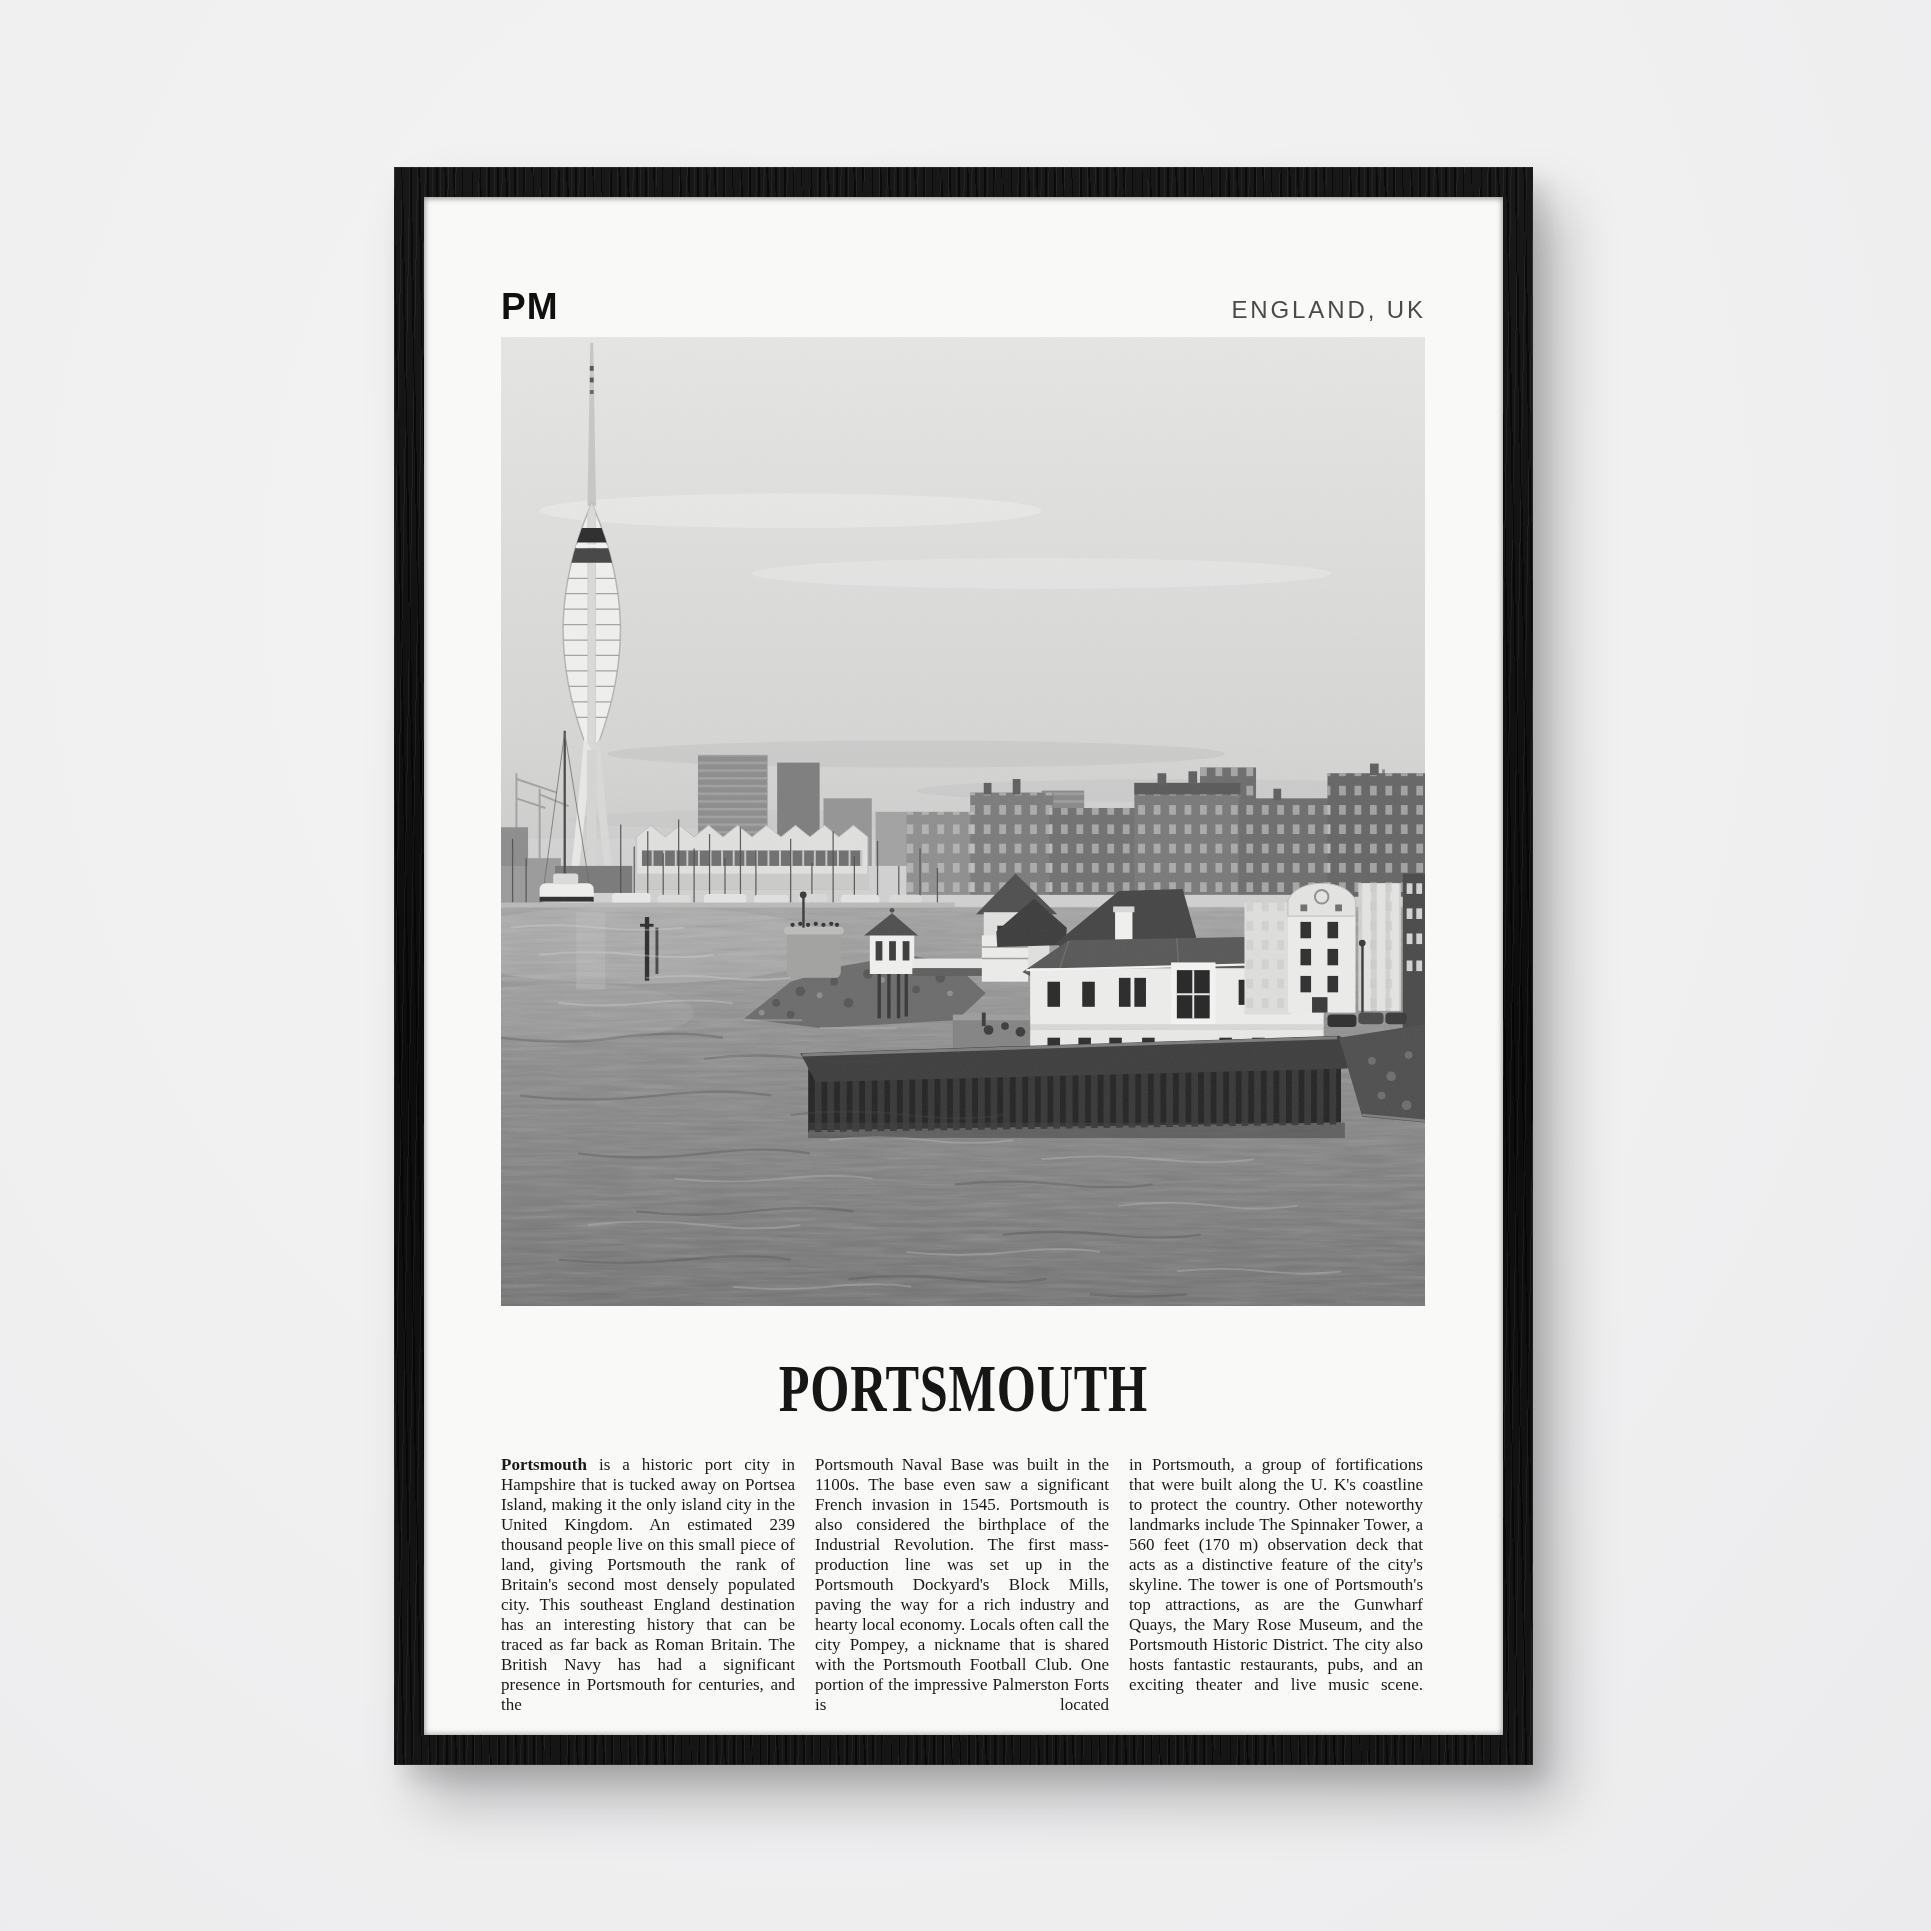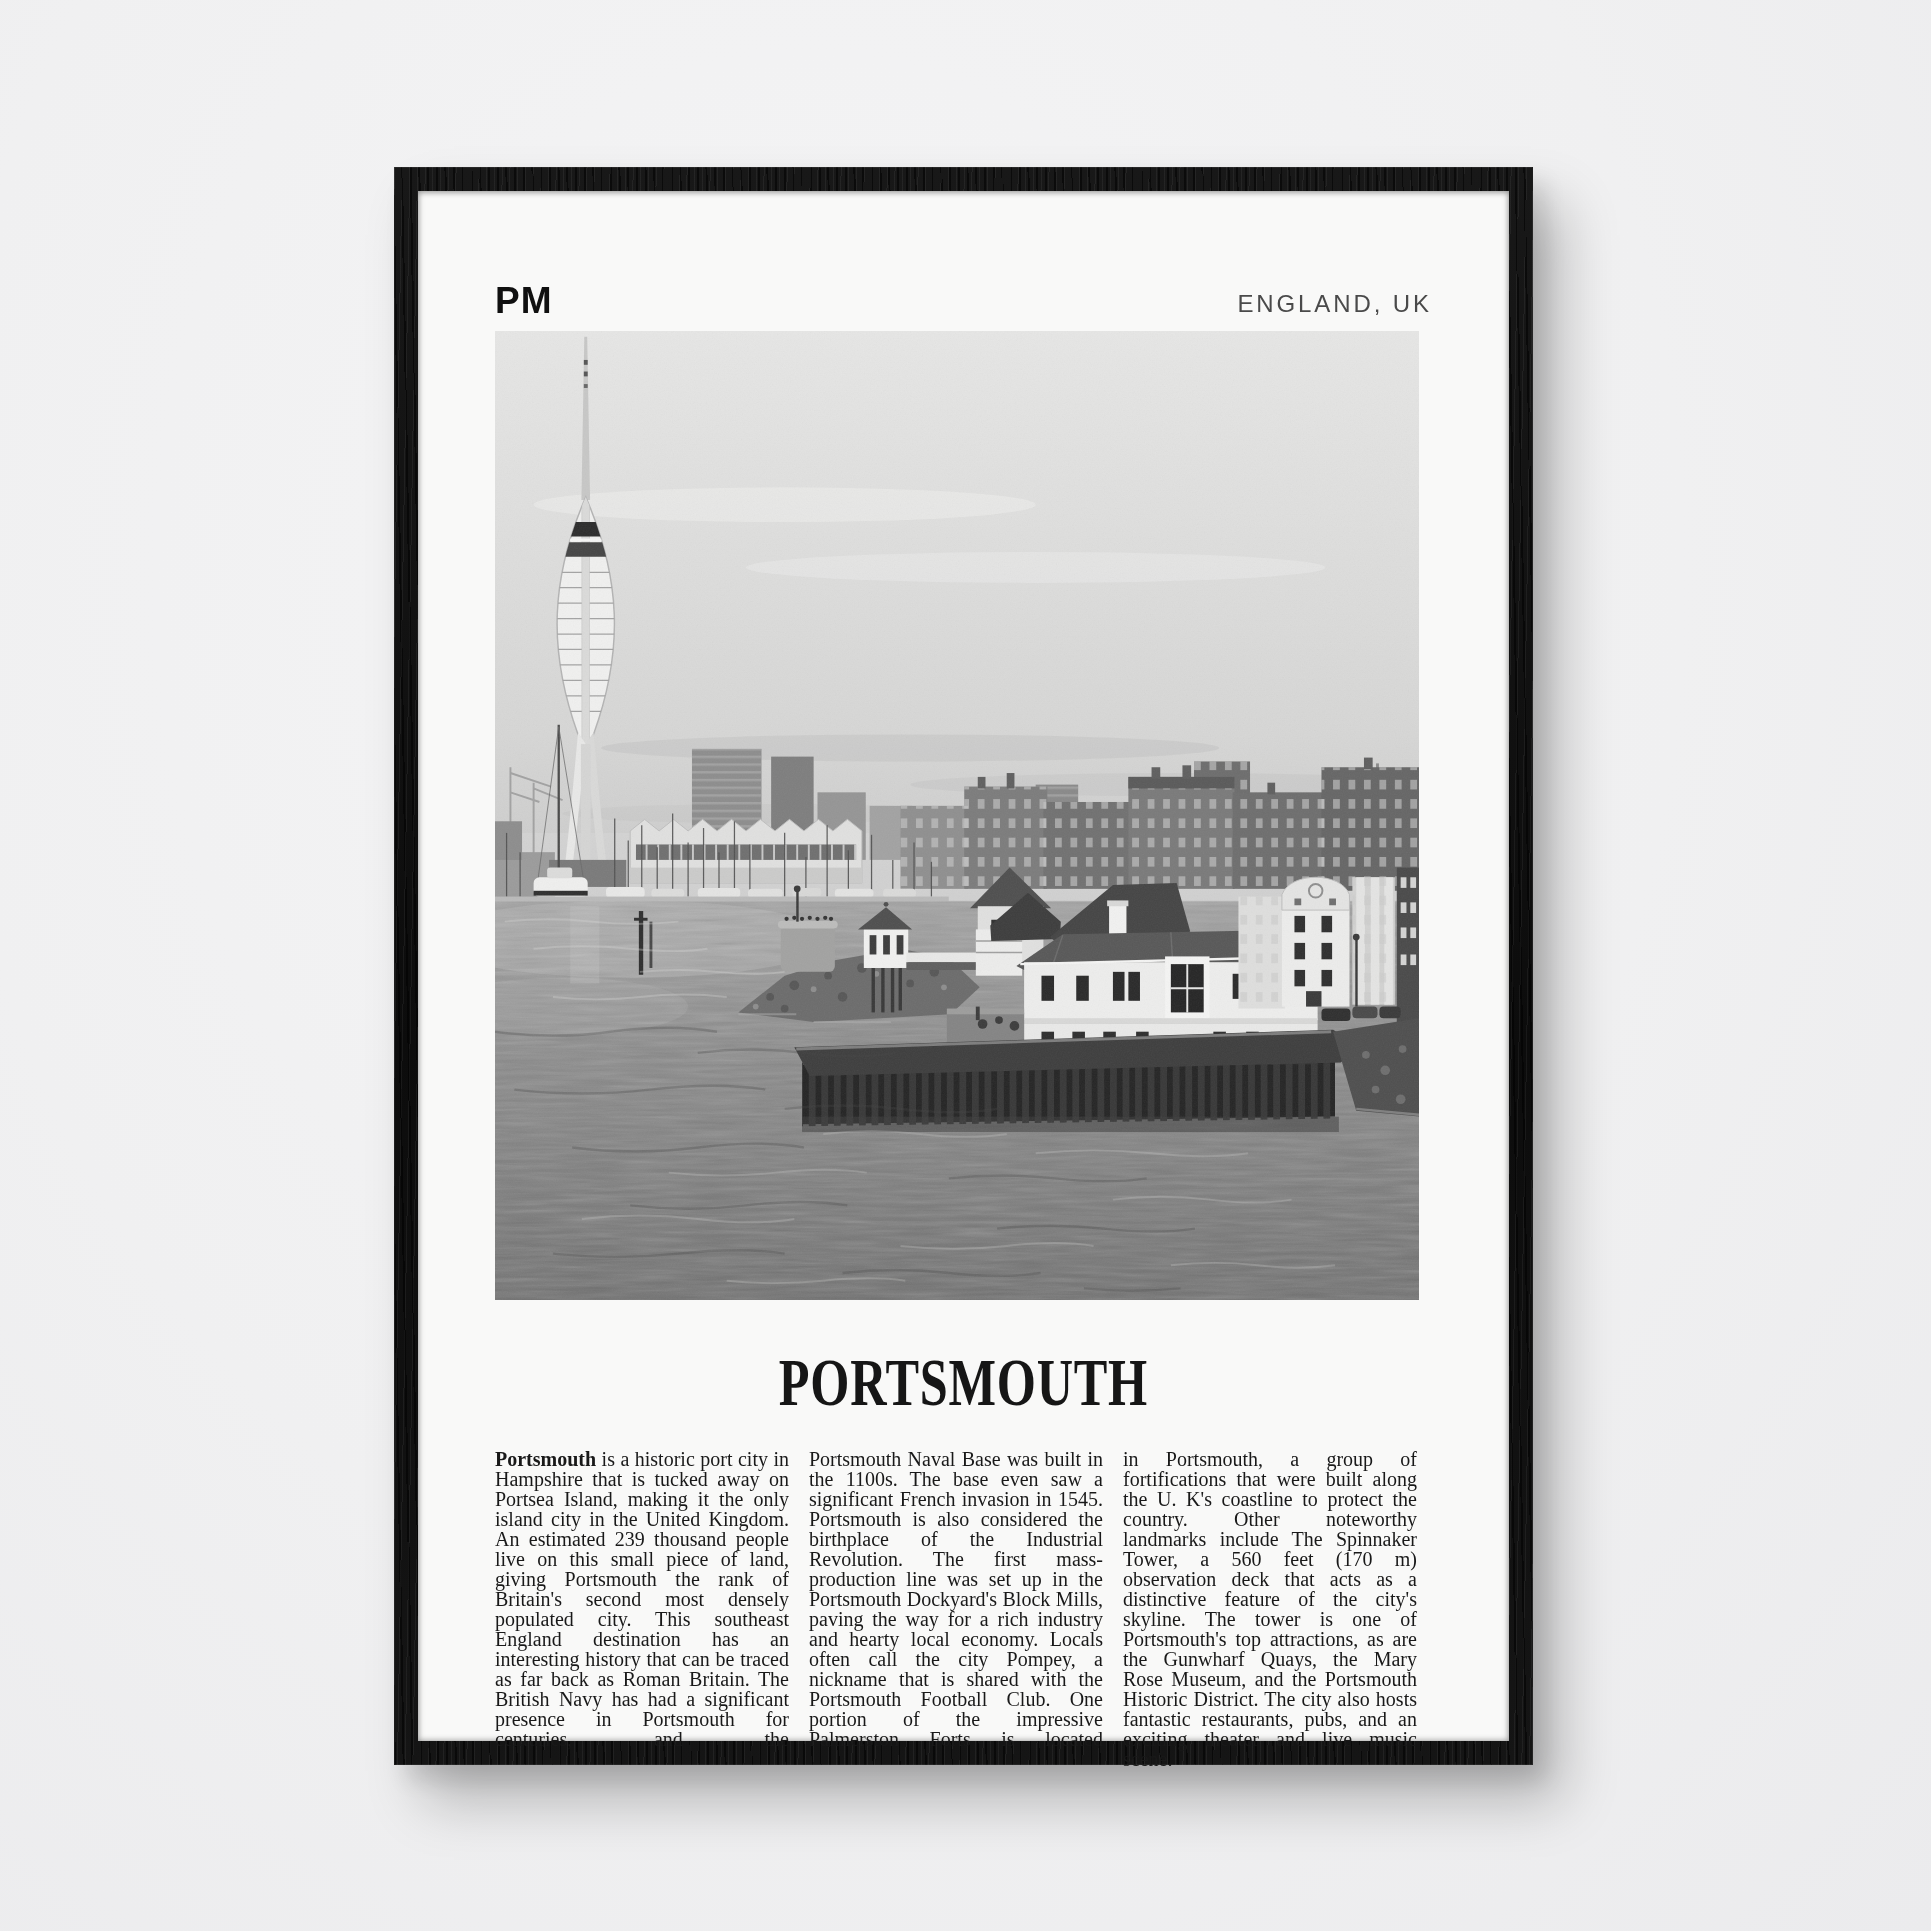--- a/index.html
+++ b/index.html
@@ -3,21 +3,21 @@
 <meta charset="utf-8">
 <style>
   html,body{margin:0;padding:0;}
   .scene{
     position:relative;width:1931px;height:1931px;overflow:hidden;
     background:radial-gradient(ellipse at 42% 30%, #f4f4f5 0%, #f0f0f1 55%, #ebebed 100%);
     font-family:"Liberation Sans", sans-serif;
   }
   .frame{
     position:absolute;left:394px;top:167px;width:1139px;height:1598px;
-    box-sizing:border-box;padding:24px;
+    box-sizing:border-box;padding:30px;
     background:
       repeating-linear-gradient(91deg, rgba(255,255,255,0.055) 0 1px, rgba(255,255,255,0) 1px 7.7px),
       repeating-linear-gradient(89deg, rgba(0,0,0,0.55) 0 1.9px, rgba(0,0,0,0) 1.9px 8.7px),
       linear-gradient(180deg,#181818 0%,#0c0c0c 55%,#151515 100%);
     box-shadow:
       inset 0 0 0 1px rgba(255,255,255,0.07),
       29px 37px 53px rgba(0,0,0,0.23),
       11.6px 15.4px 21px rgba(0,0,0,0.12);
   }
   .mat{
@@ -47,21 +47,21 @@
     font-family:"Liberation Serif", serif;font-weight:700;
     font-size:68px;line-height:1;color:#161616;letter-spacing:1px;
     transform:scaleX(0.74);transform-origin:center;white-space:nowrap;
   }
   .columns{
     display:flex;gap:20px;margin-top:33px;
   }
   .col{
     width:294px;
     font-family:"Liberation Serif", serif;
-    font-size:20px;line-height:20px;color:#191919;
+    font-size:17px;line-height:20px;color:#191919;
     text-align:justify;text-align-last:justify;
     hyphens:auto;-webkit-hyphens:auto;
   }
   .lead{font-weight:700;}
 </style>
 </head>
 <body>
 
 <div class="scene">
   <div class="frame">

